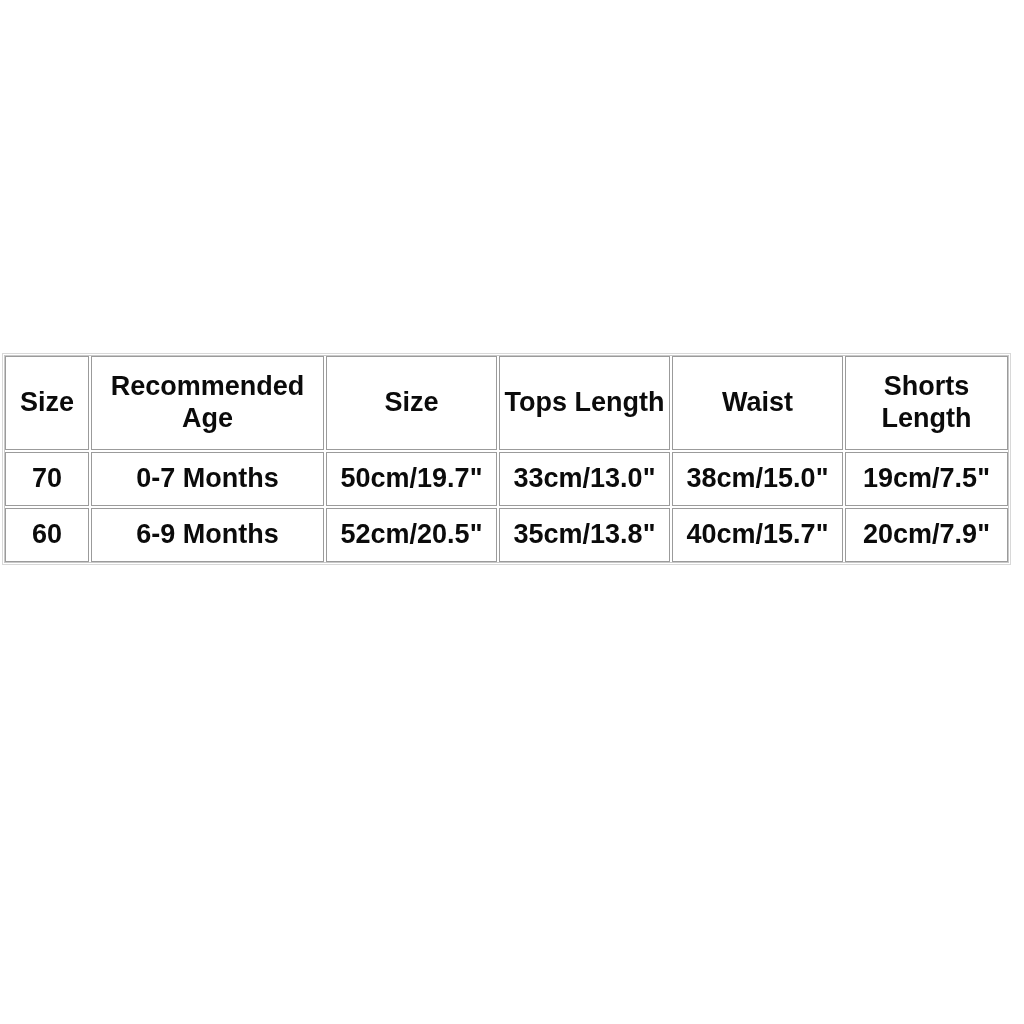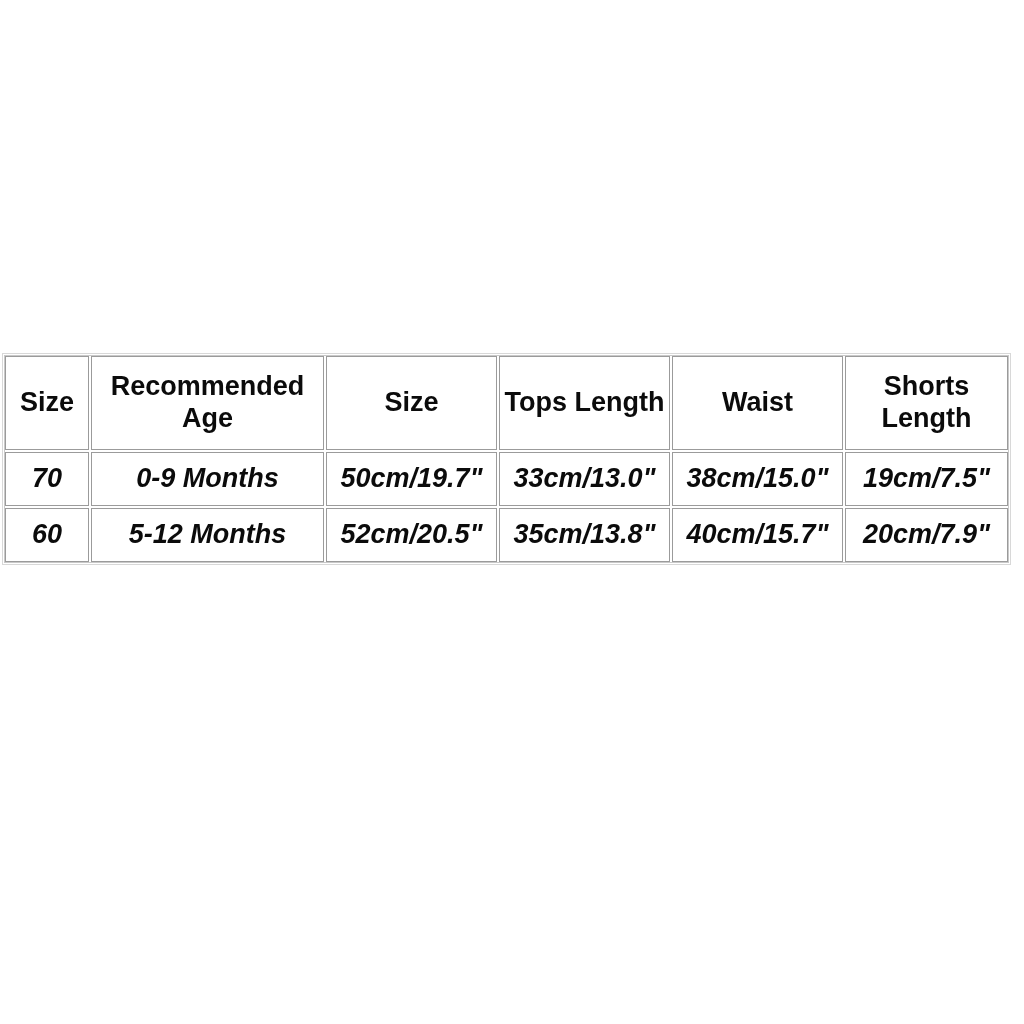--- a/index.html
+++ b/index.html
@@ -57,21 +57,20 @@
     white-space: nowrap;
   }
 
   table.size-chart thead th {
     height: 88px;
     white-space: normal;
   }
 
   table.size-chart tbody td {
     height: 48px;
-    font-style: italic;
   }
 
   
   .col-size        { width: 84px; }
   .col-age         { width: 233px; }
   .col-bust        { width: 171px; }
   .col-topslength  { width: 171px; }
   .col-waist       { width: 171px; }
   .col-shortslength{ width: 163px; }
 </style>
@@ -95,29 +94,29 @@
           <th>Recommended Age</th>
           <th>Size</th>
           <th>Tops Length</th>
           <th>Waist</th>
           <th>Shorts Length</th>
         </tr>
       </thead>
       <tbody>
         <tr>
           <td>70</td>
-          <td>0-9 Months</td>
+          <td>0-7 Months</td>
           <td>50cm/19.7"</td>
           <td>33cm/13.0"</td>
           <td>38cm/15.0"</td>
           <td>19cm/7.5"</td>
         </tr>
         <tr>
           <td>60</td>
-          <td>5-12 Months</td>
+          <td>6-9 Months</td>
           <td>52cm/20.5"</td>
           <td>35cm/13.8"</td>
           <td>40cm/15.7"</td>
           <td>20cm/7.9"</td>
         </tr>
       </tbody>
     </table>
   </div>
 </div>
 

